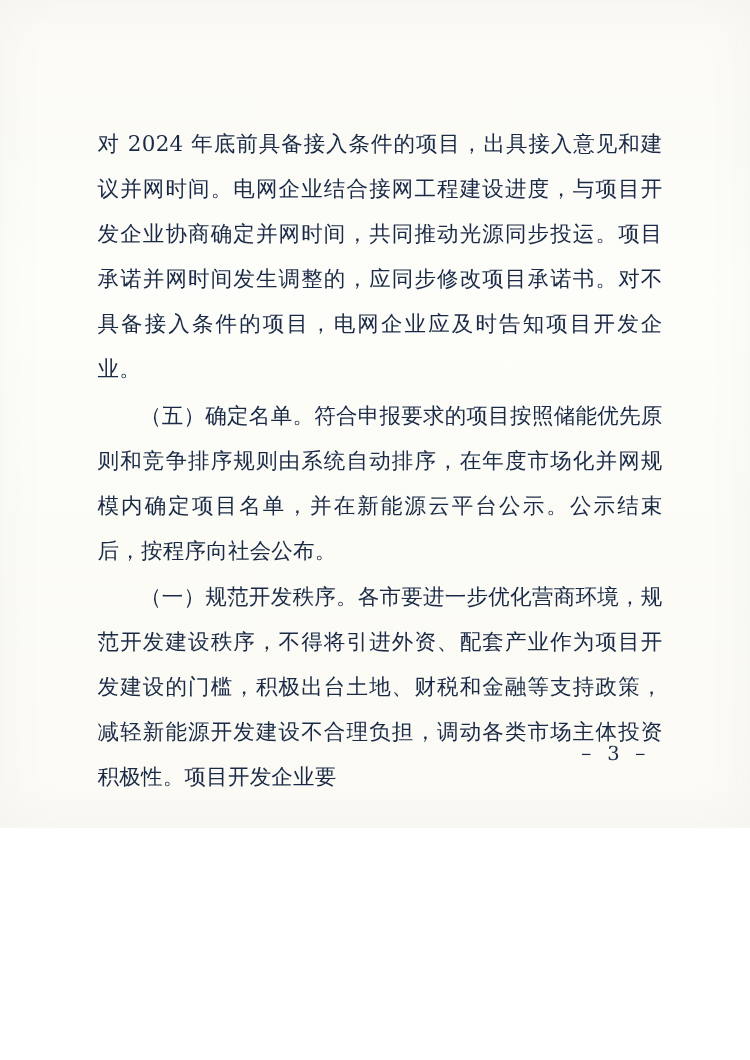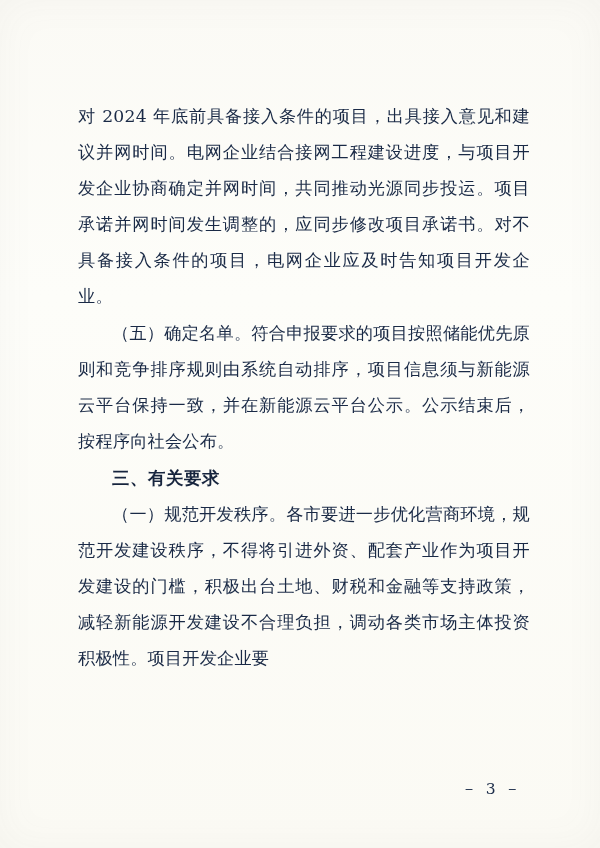--- a/index.html
+++ b/index.html
@@ -9,21 +9,21 @@
   body {
     width: 600px;
     height: 848px;
     background: #ffffff;
     font-family: "DejaVu Serif", "Liberation Serif", serif;
     overflow: hidden;
   }
   .page {
     position: relative;
     width: 600px;
-    height: 848px;
+    height: 662px;
     background: #fdfcf8;
     box-sizing: border-box;
   }
   
   .page::before {
     content: "";
     position: absolute;
     inset: 0;
     background:
       linear-gradient(180deg, #fbfaf5 0%, #fdfdf9 35%, #fbfaf4 100%);
@@ -72,19 +72,18 @@
     pointer-events: none;
     box-shadow: inset 0 0 40px rgba(120,120,110,0.05);
   }
 </style>
 </head>
 <body>
 
 <div class="page">
   <div class="doc-body">
     <p class="para">对 2024 年底前具备接入条件的项目，出具接入意见和建议并网时间。电网企业结合接网工程建设进度，与项目开发企业协商确定并网时间，共同推动光源同步投运。项目承诺并网时间发生调整的，应同步修改项目承诺书。对不具备接入条件的项目，电网企业应及时告知项目开发企业。</p>
-    <p class="para indent">（五）确定名单。符合申报要求的项目按照储能优先原则和竞争排序规则由系统自动排序，项目信息须与新能源云平台保持一致，并在新能源云平台公示。公示结束后，按程序向社会公布。</p>
-    <p class="heading">三、有关要求</p>
+    <p class="para indent">（五）确定名单。符合申报要求的项目按照储能优先原则和竞争排序规则由系统自动排序，在年度市场化并网规模内确定项目名单，并在新能源云平台公示。公示结束后，按程序向社会公布。</p>
     <p class="para indent">（一）规范开发秩序。各市要进一步优化营商环境，规范开发建设秩序，不得将引进外资、配套产业作为项目开发建设的门槛，积极出台土地、财税和金融等支持政策，减轻新能源开发建设不合理负担，调动各类市场主体投资积极性。项目开发企业要</p>
   </div>
   <div class="page-number">－ 3 －</div>
   <div class="edge-shadow"></div>
 </div>
 
 </body></html>

